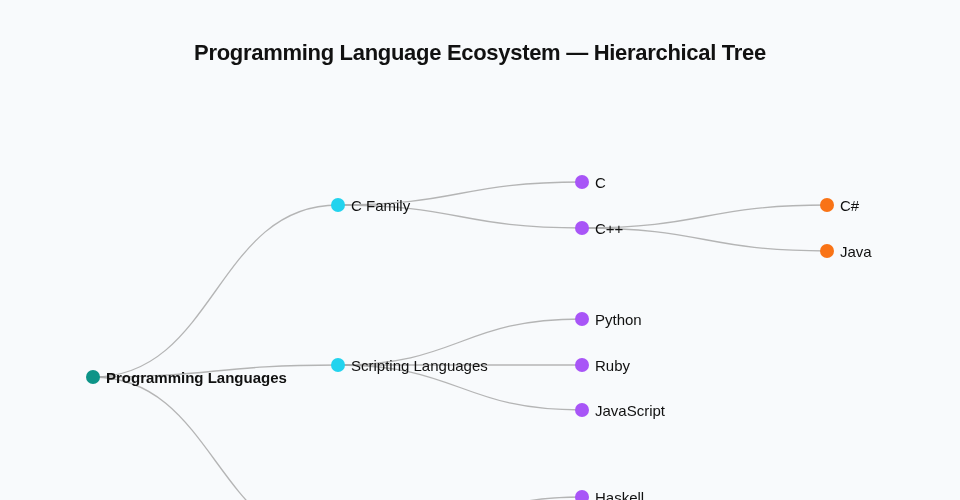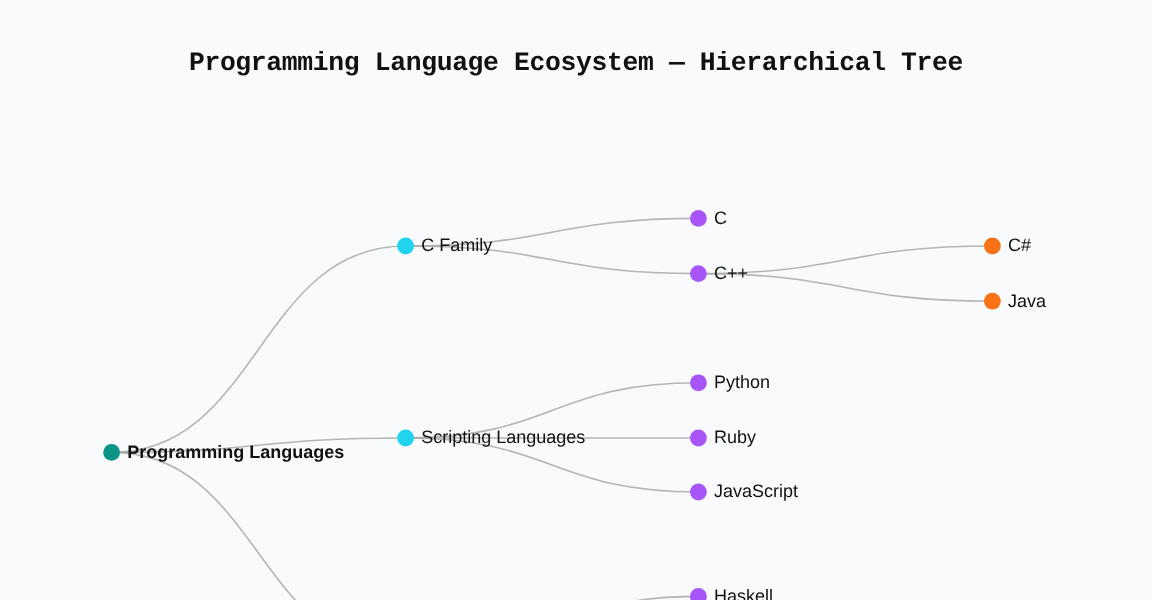--- a/index.html
+++ b/index.html
@@ -14,21 +14,21 @@
     position: relative;
     width: 960px;
     height: 500px;
   }
   .page-title {
     position: absolute;
     top: 40px;
     left: 0;
     width: 100%;
     text-align: center;
-    font-family: Liberation Mono, monospace;
+    font-family: Liberation Sans, sans-serif;
     font-weight: bold;
     font-size: 22px;
     letter-spacing: -0.3px;
     color: #111111;
     white-space: nowrap;
   }
   svg.tree {
     position: absolute;
     top: 0;
     left: 0;

